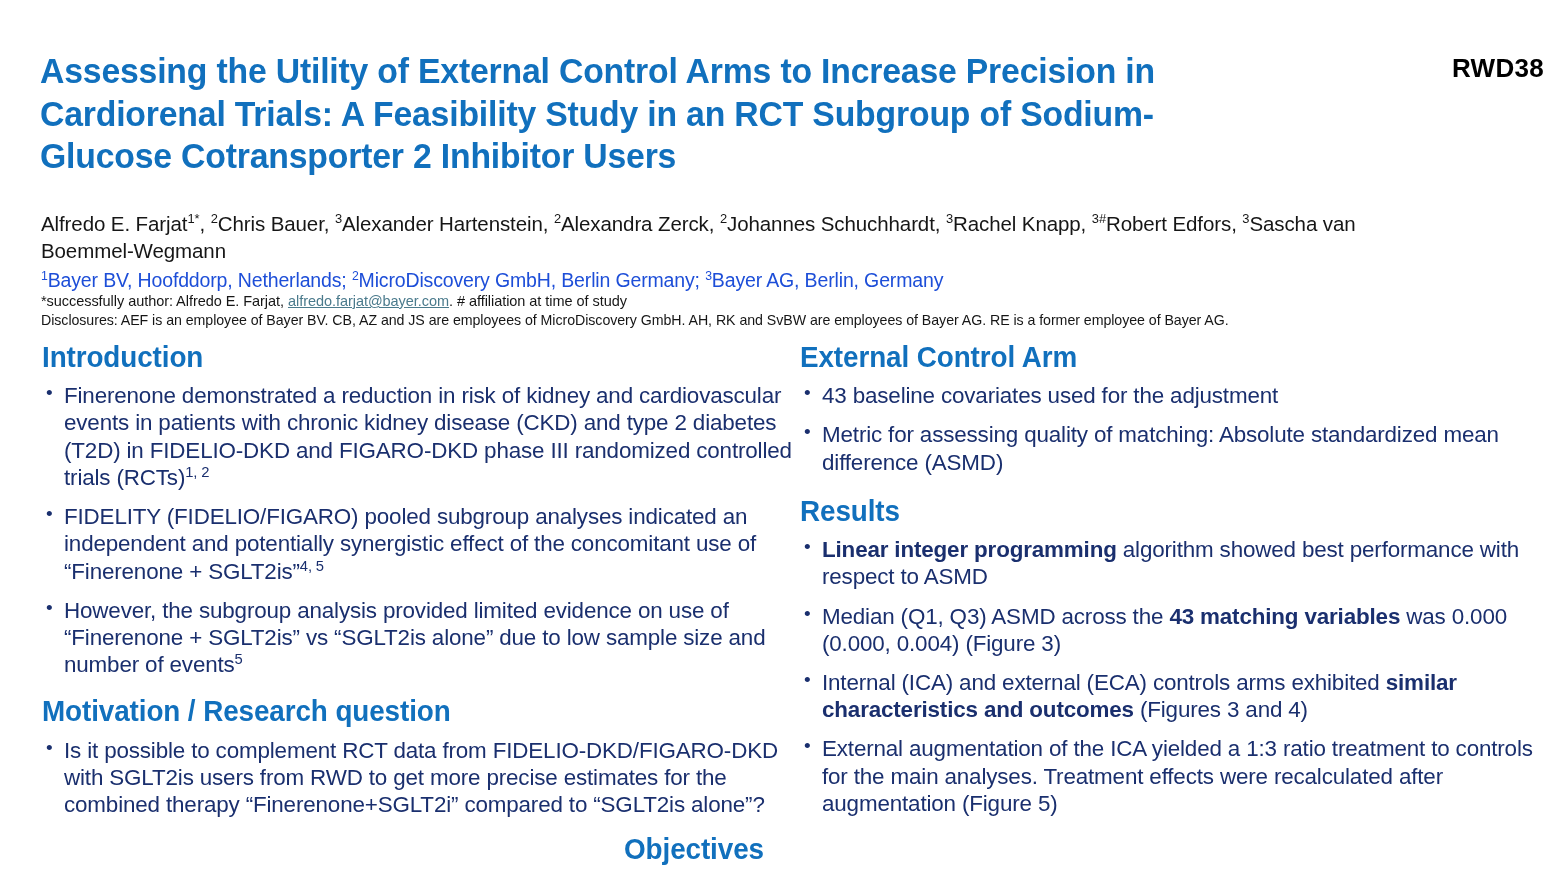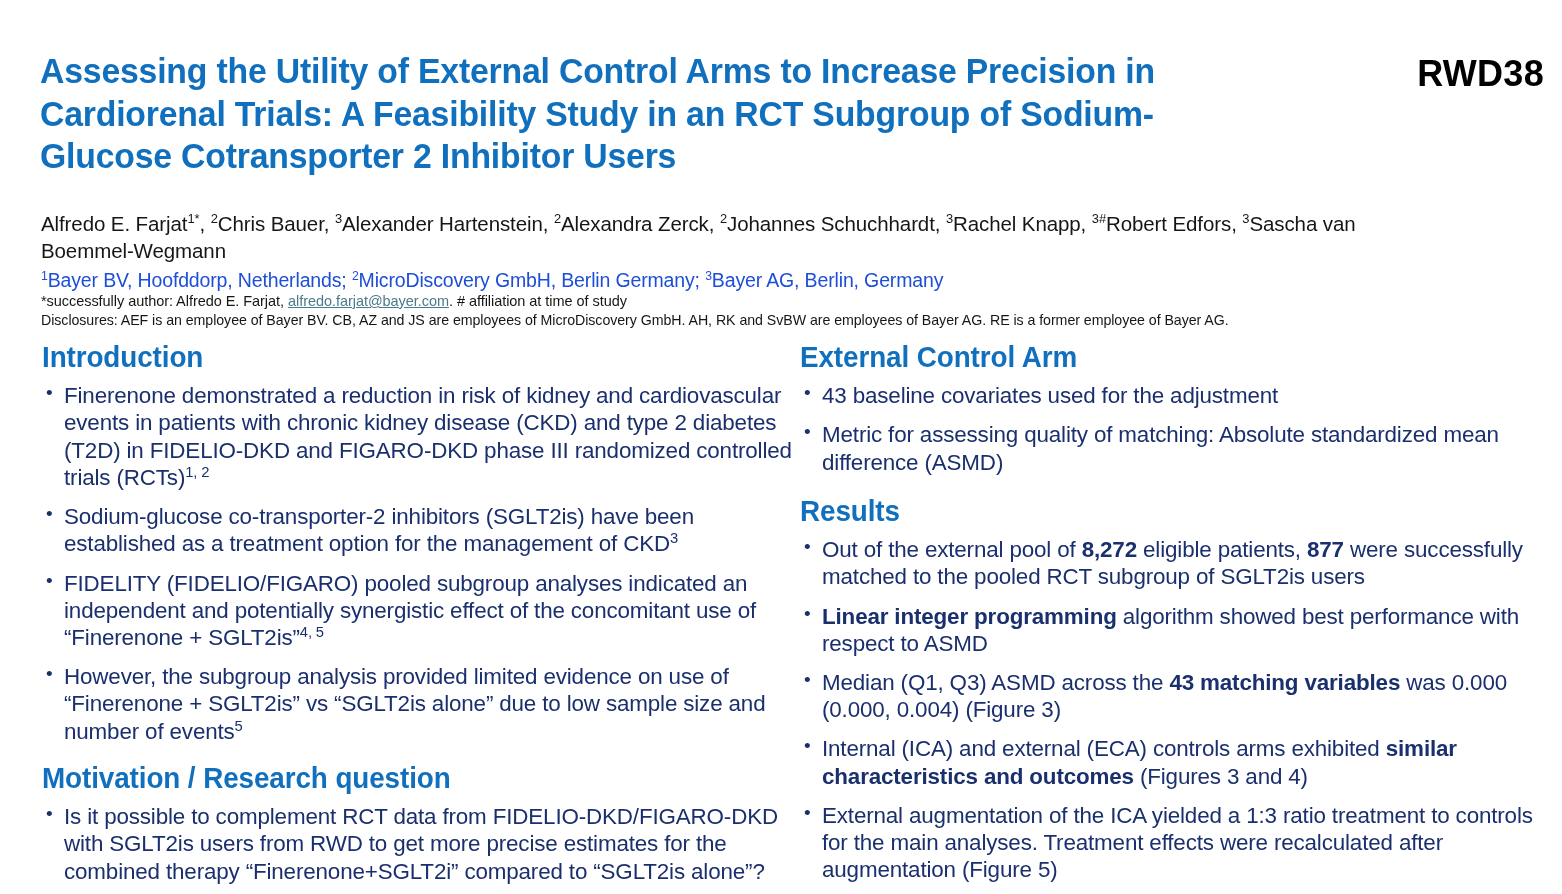--- a/index.html
+++ b/index.html
@@ -45,21 +45,21 @@
     letter-spacing: -0.2px;
     margin: 0;
     transform: scaleX(0.965);
     transform-origin: left top;
   }
   .badge {
     position: absolute;
     right: 18px;
     top: 9px;
     font-family: "Liberation Sans", sans-serif;
-    font-size: 36px;
+    font-size: 26px;
     font-weight: bold;
     color: #000000;
     letter-spacing: 0.3px;
   }
 
   .authors {
     position: absolute;
     left: 41px;
     top: 166px;
     width: 1400px;
@@ -189,21 +189,20 @@
 
     <div class="disclosures">Disclosures: AEF is an employee of Bayer BV. CB, AZ and JS are employees of MicroDiscovery GmbH. AH, RK and SvBW are employees of Bayer AG. RE is a former employee of Bayer AG.</div>
   </div>
 
   <div class="col col-left">
 
     <div class="section" id="sec-intro">
       <h2 class="section-heading">Introduction</h2>
       <ul class="bullets">
           <li>Finerenone demonstrated a reduction in risk of kidney and cardiovascular events in patients with chronic kidney disease (CKD) and type 2 diabetes (T2D) in FIDELIO-DKD and FIGARO-DKD phase III randomized controlled trials (RCTs)<sup>1, 2</sup></li>
-          <li>Sodium-glucose co-transporter-2 inhibitors (SGLT2is) have been established as a treatment option for the management of CKD<sup>3</sup></li>
           <li>FIDELITY (FIDELIO/FIGARO) pooled subgroup analyses indicated an independent and potentially synergistic effect of the concomitant use of “Finerenone + SGLT2is”<sup>4, 5</sup></li>
           <li>However, the subgroup analysis provided limited evidence on use of “Finerenone + SGLT2is” vs “SGLT2is alone” due to low sample size and number of events<sup>5</sup></li>
         </ul>
     </div>
 
     <div class="section" id="sec-motiv">
       <h2 class="section-heading">Motivation / Research question</h2>
       <ul class="bullets">
           <li>Is it possible to complement RCT data from FIDELIO-DKD/FIGARO-DKD with SGLT2is users from RWD to get more precise estimates for the combined therapy “Finerenone+SGLT2i” compared to “SGLT2is alone”?</li>
         </ul>
@@ -222,21 +221,20 @@
       <h2 class="section-heading">External Control Arm</h2>
       <ul class="bullets">
           <li>43 baseline covariates used for the adjustment</li>
           <li>Metric for assessing quality of matching: Absolute standardized mean difference (ASMD)</li>
         </ul>
     </div>
 
     <div class="section" id="sec-results">
       <h2 class="section-heading">Results</h2>
       <ul class="bullets">
-          <li>Out of the external pool of <b>8,272</b> eligible patients, <b>877</b> were successfully matched to the pooled RCT subgroup of SGLT2is users</li>
           <li><b>Linear integer programming</b> algorithm showed best performance with respect to ASMD</li>
           <li>Median (Q1, Q3) ASMD across the <b>43 matching variables</b> was 0.000 (0.000, 0.004) (Figure 3)</li>
           <li>Internal (ICA) and external (ECA) controls arms exhibited <b>similar characteristics and outcomes</b> (Figures 3 and 4)</li>
           <li>External augmentation of the ICA yielded a 1:3 ratio treatment to controls for the main analyses. Treatment effects were recalculated after augmentation (Figure 5)</li>
         </ul>
     </div>
 
   </div>
 
 </div>

